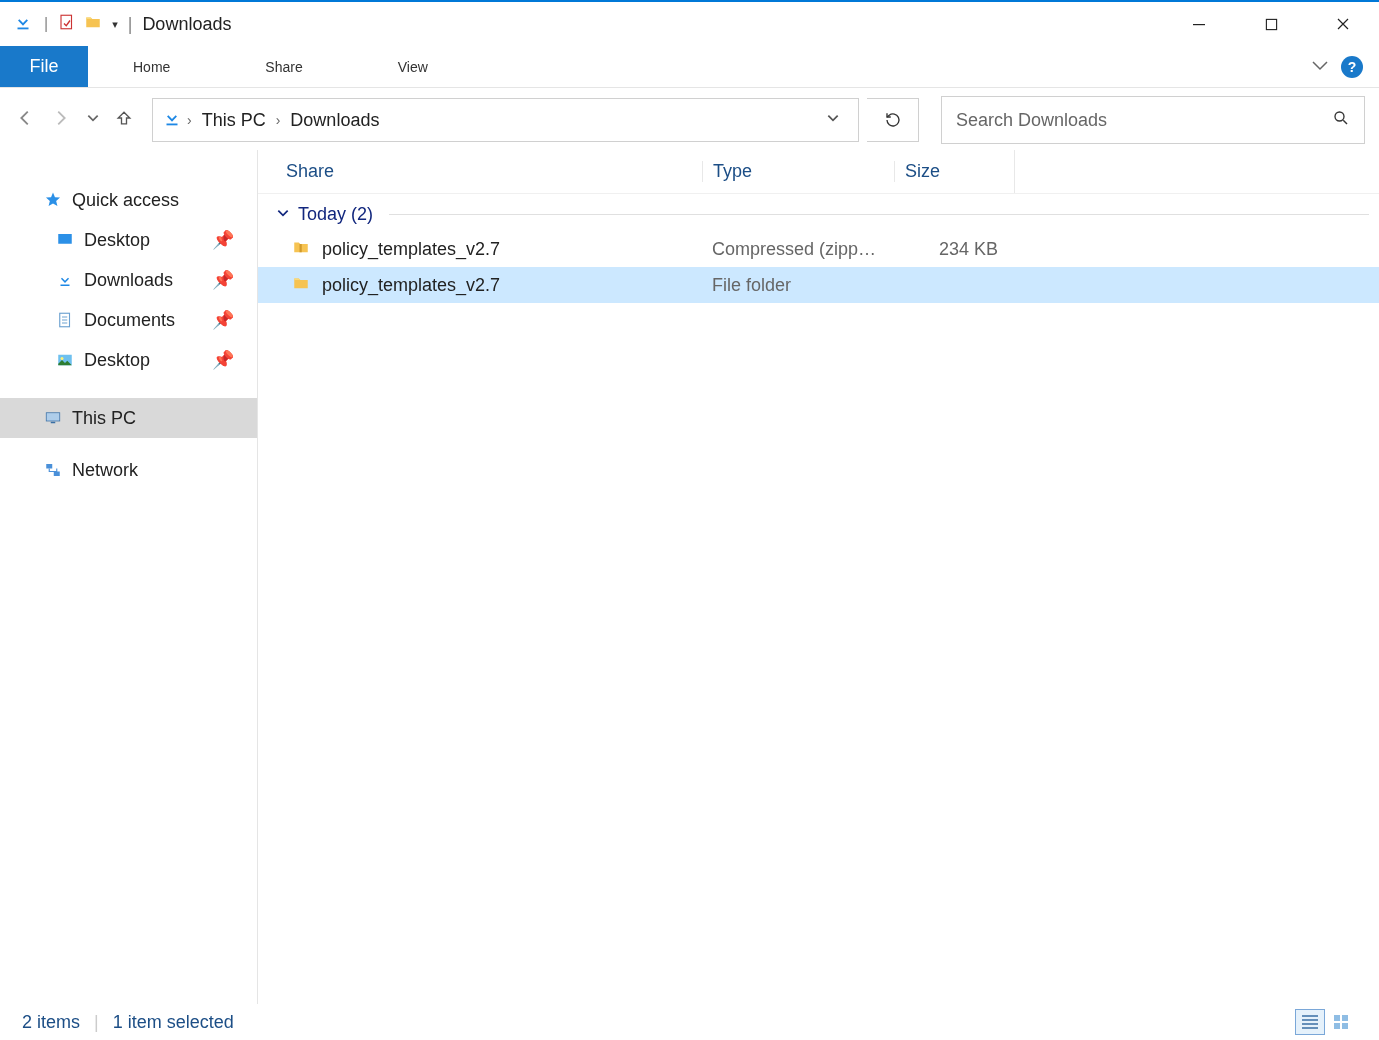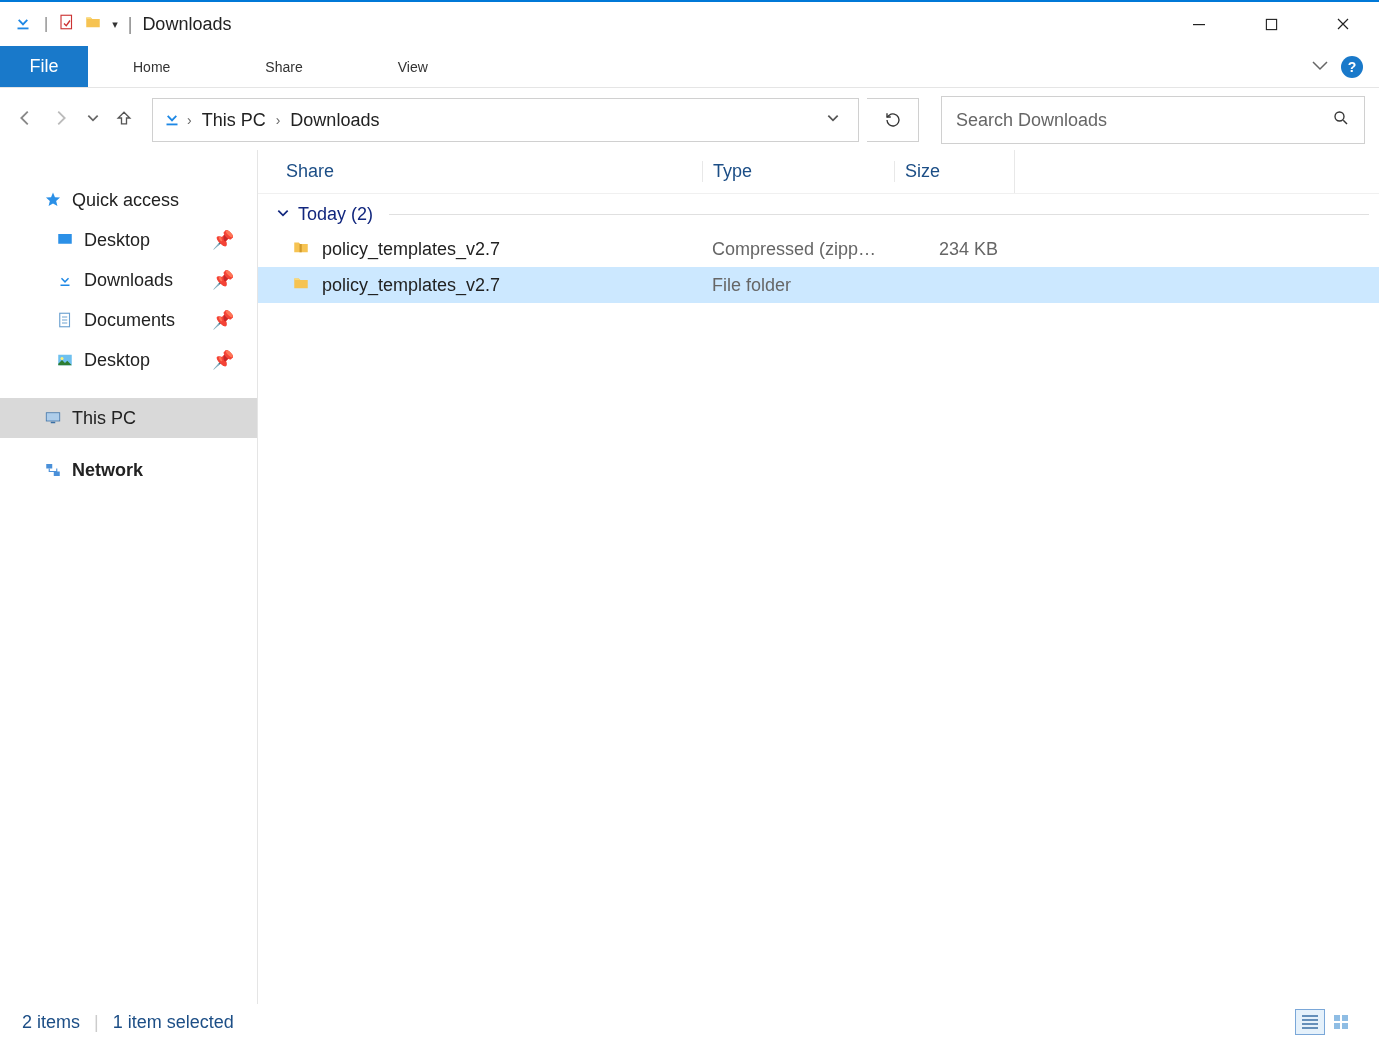--- a/index.html
+++ b/index.html
@@ -237,21 +237,21 @@
     </div>
     <div class="sb-row selected">
       <span class="ico">
           <svg class="ico16" viewBox="0 0 24 24">
             <rect x="3" y="5" width="18" height="11" fill="#aecdea" stroke="#3a6fa5"></rect>
             <rect x="9" y="17" width="6" height="2" fill="#3a6fa5"></rect>
           </svg>
         </span>
       <span>This PC</span>
     </div>
-    <div class="sb-row" style="margin-top:12px;font-weight:bold;">
+    <div class="sb-row" style="margin-top:12px;">
       <span class="ico">
           <svg class="ico16" viewBox="0 0 24 24">
             <rect x="3" y="4" width="8" height="6" fill="#4a90d9"></rect>
             <rect x="13" y="14" width="8" height="6" fill="#4a90d9"></rect>
             <path d="M7 10v4h10v-4" fill="none" stroke="#4a90d9" stroke-width="1.5"></path>
           </svg>
         </span>
       <span>Network</span>
     </div>
   </div>

